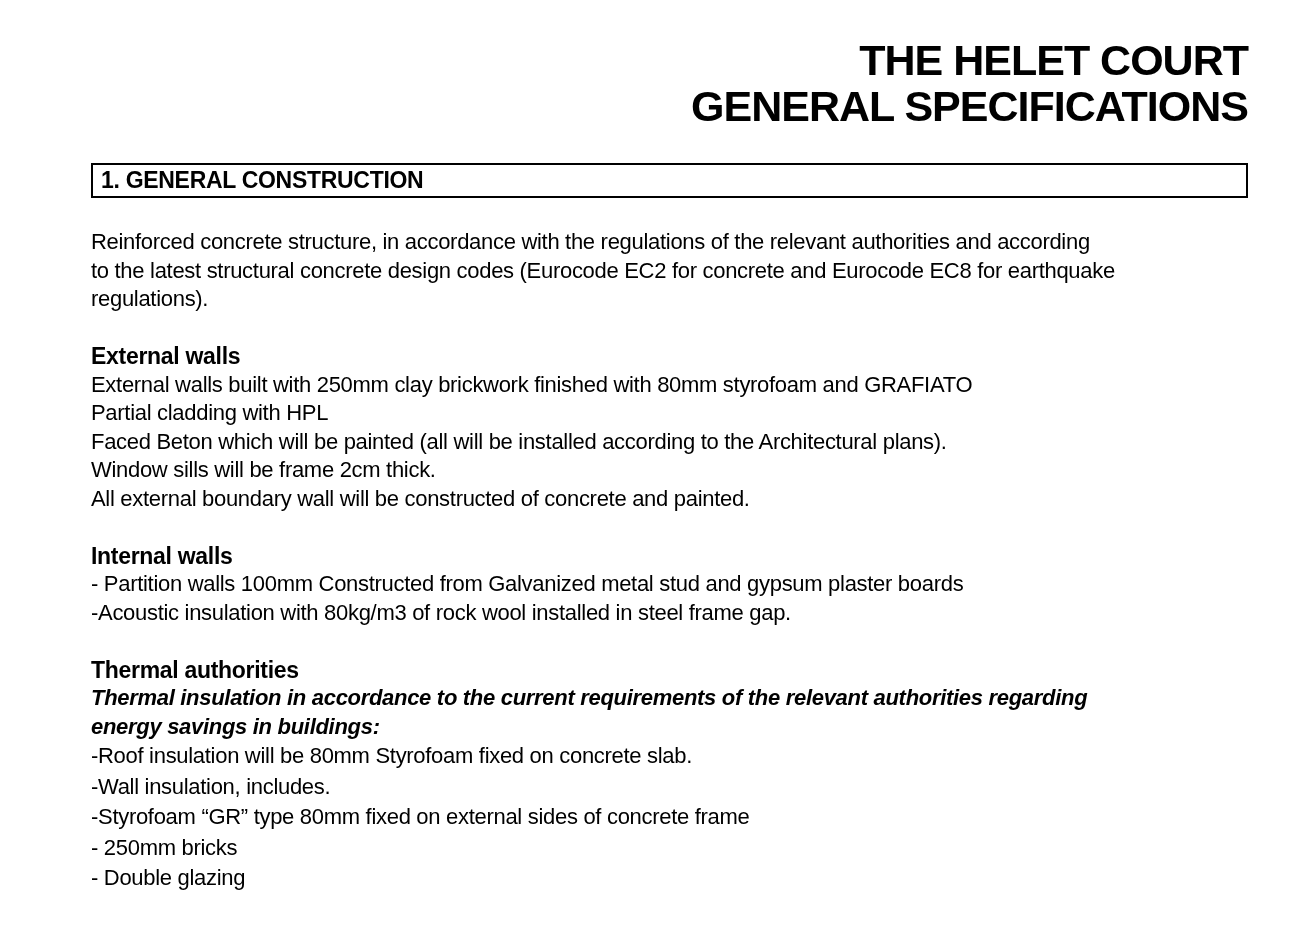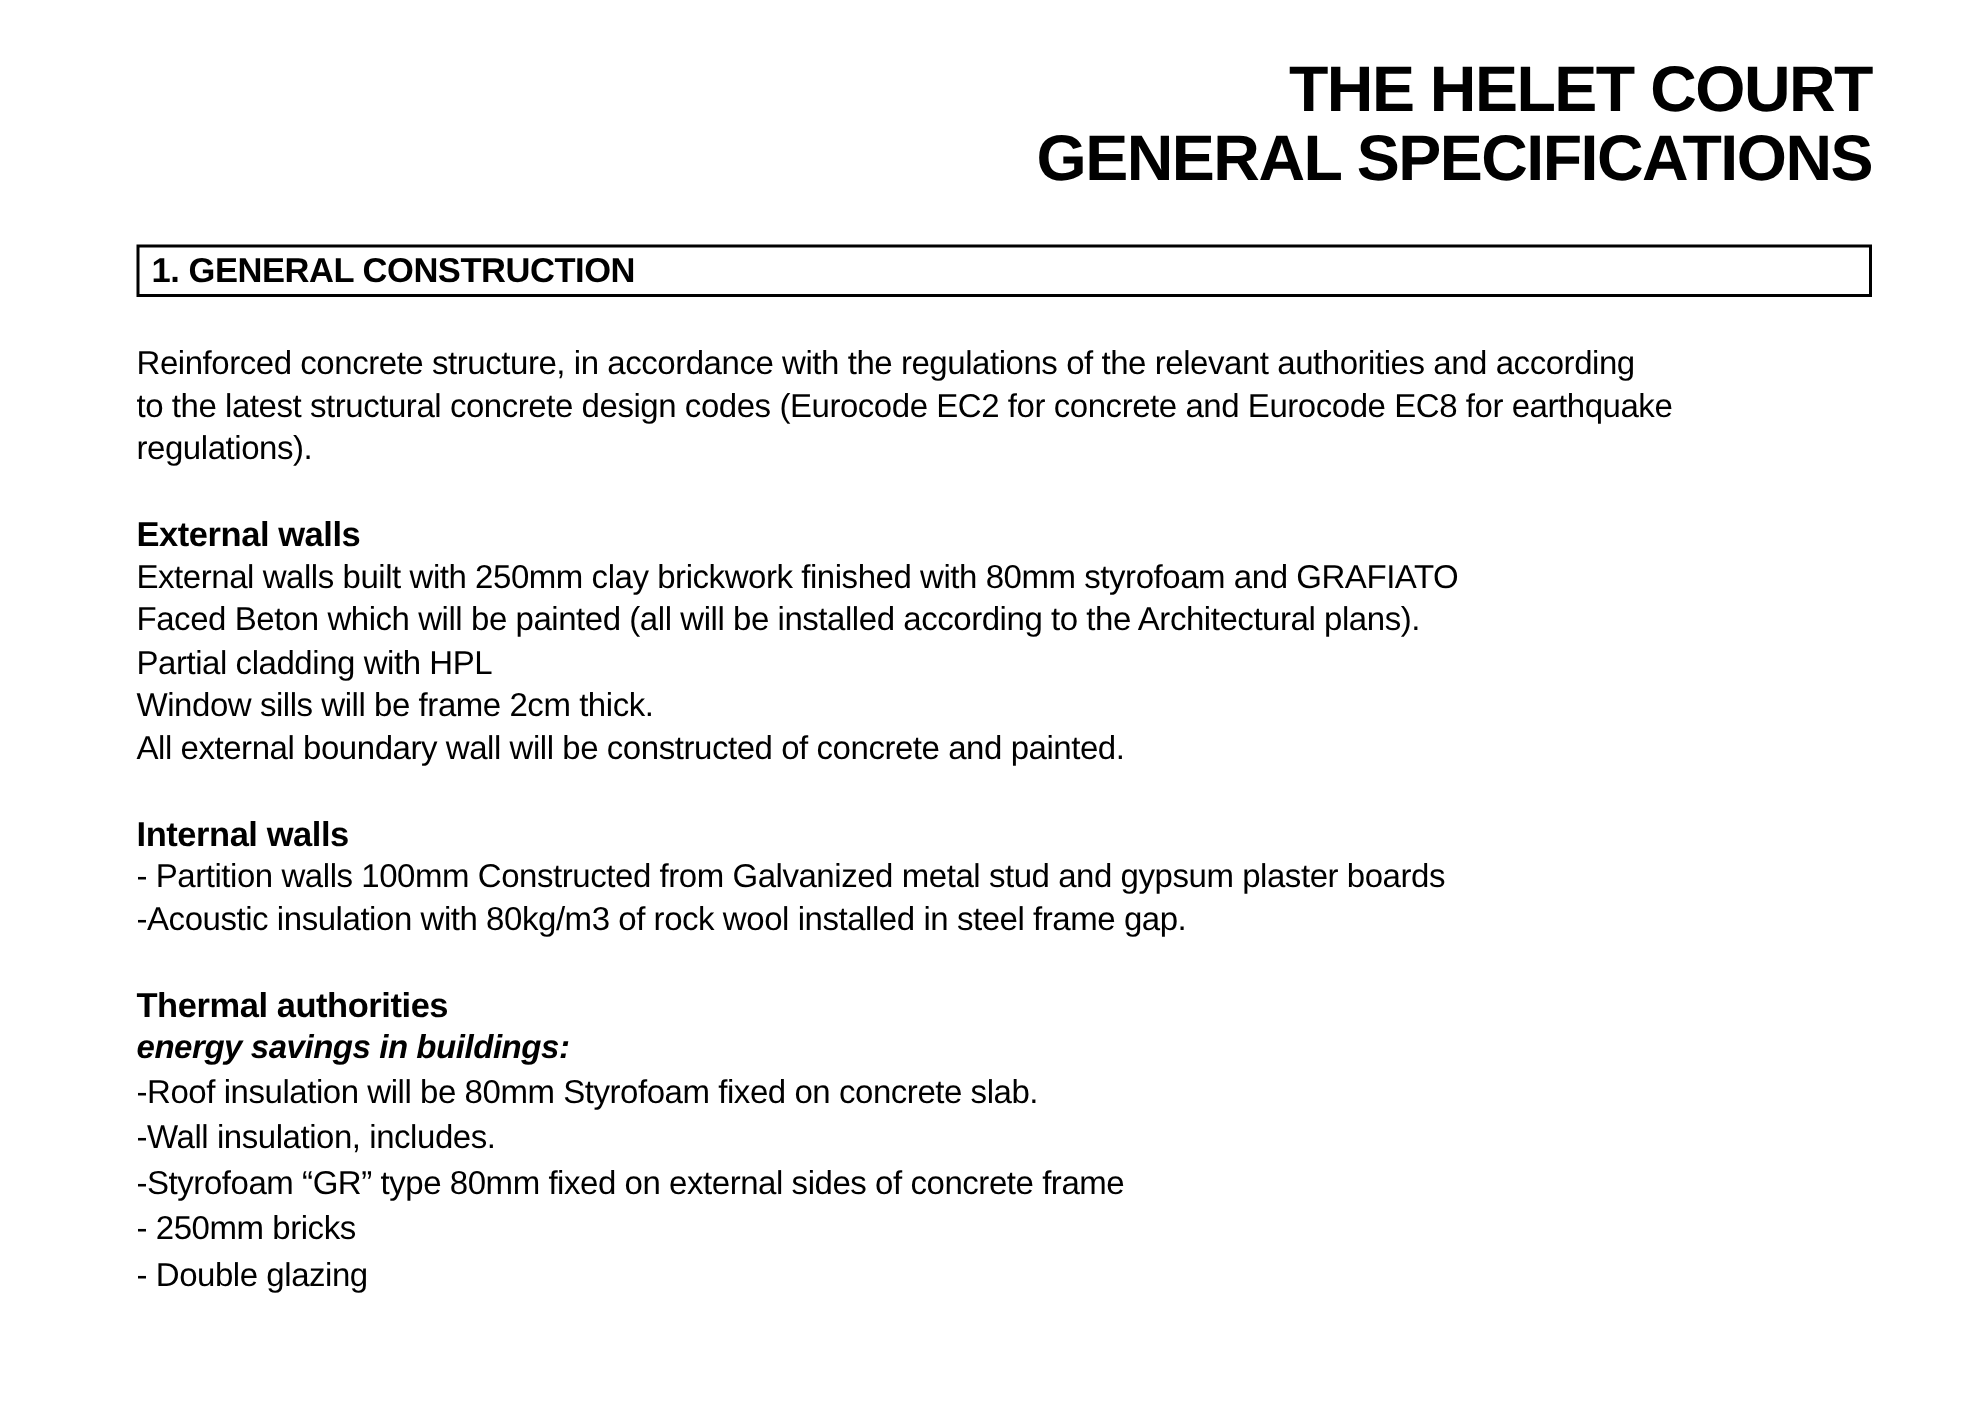--- a/index.html
+++ b/index.html
@@ -73,34 +73,35 @@
 
   <div class="sec sec-first">
     <div class="line">Reinforced concrete structure, in accordance with the regulations of the relevant authorities and according</div>
     <div class="line">to the latest structural concrete design codes (Eurocode EC2 for concrete and Eurocode EC8 for earthquake</div>
     <div class="line">regulations).</div>
   </div>
 
   <div class="sec">
     <div class="sec-heading">External walls</div>
     <div class="line">External walls built with 250mm clay brickwork finished with 80mm styrofoam and GRAFIATO</div>
+    <div class="line">Partial cladding with HPL</div>
     <div class="line">Faced Beton which will be painted (all will be installed according to the Architectural plans).</div>
-    <div class="line">Partial cladding with HPL</div>
     <div class="line">Window sills will be frame 2cm thick.</div>
     <div class="line">All external boundary wall will be constructed of concrete and painted.</div>
   </div>
 
   <div class="sec">
     <div class="sec-heading">Internal walls</div>
     <div class="line">- Partition walls 100mm Constructed from Galvanized metal stud and gypsum plaster boards</div>
     <div class="line">-Acoustic insulation with 80kg/m3 of rock wool installed in steel frame gap.</div>
   </div>
 
   <div class="sec">
     <div class="sec-heading">Thermal authorities</div>
+    <div class="line em-line">Thermal insulation in accordance to the current requirements of the relevant authorities regarding</div>
     <div class="line em-line">energy savings in buildings:</div>
     <div class="line dash-line">-Roof insulation will be 80mm Styrofoam fixed on concrete slab.</div>
     <div class="line dash-line">-Wall insulation, includes.</div>
     <div class="line dash-line">-Styrofoam “GR” type 80mm fixed on external sides of concrete frame</div>
     <div class="line dash-line">- 250mm bricks</div>
     <div class="line dash-line">- Double glazing</div>
   </div>
 
 </div>
 

